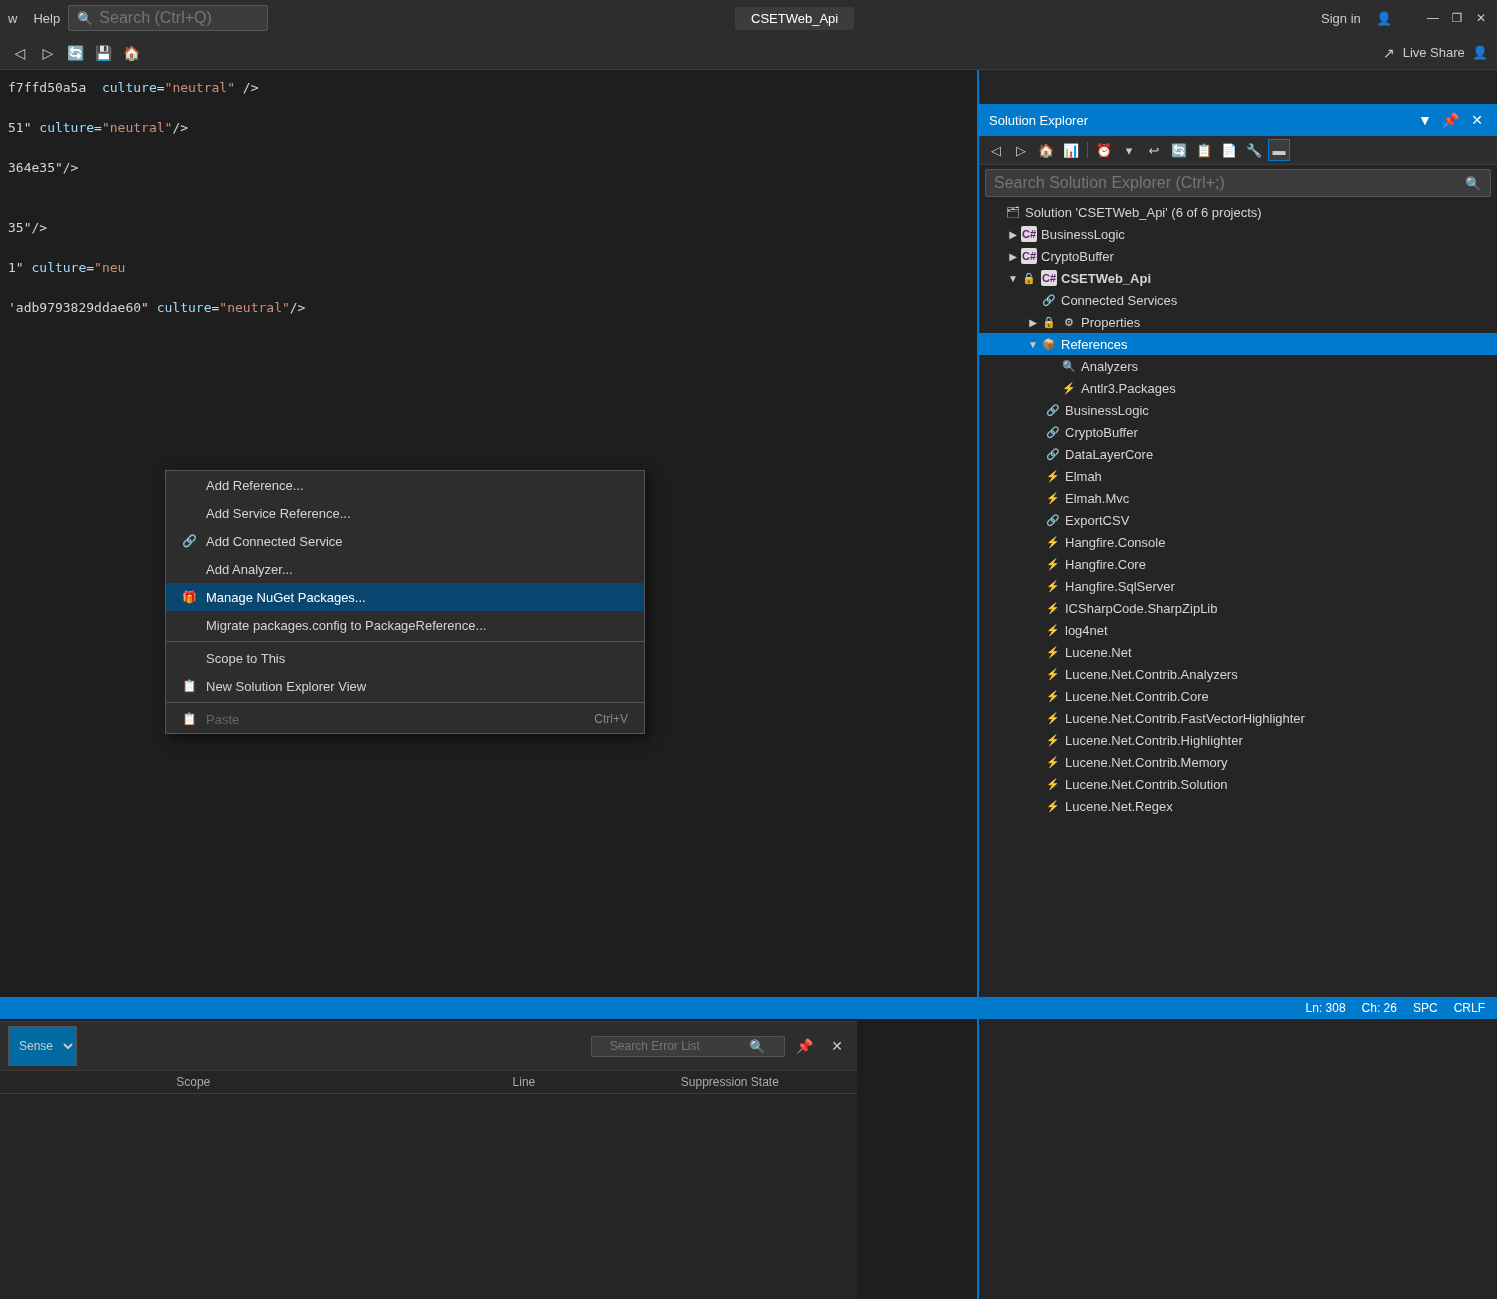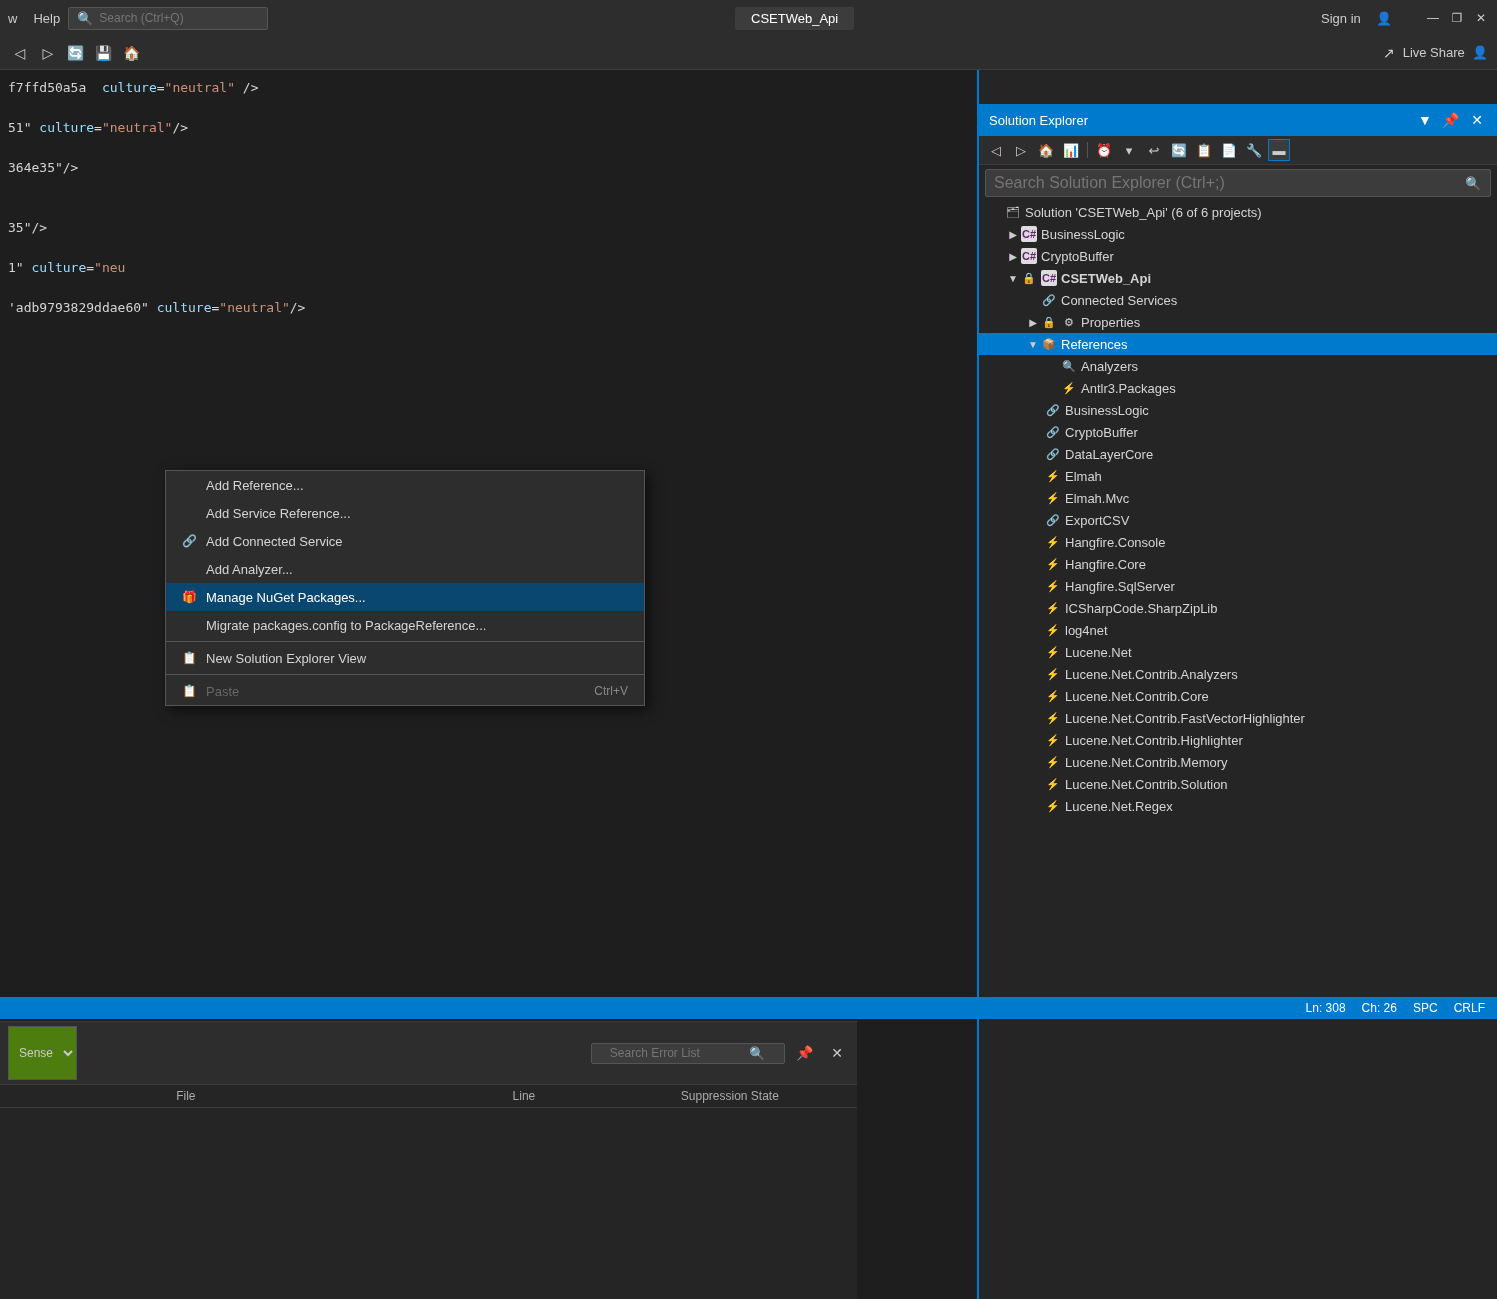--- a/index.html
+++ b/index.html
@@ -41,21 +41,21 @@
       width: 200px;
       display: flex;
       align-items: center;
       gap: 6px;
       border-radius: 2px;
     }
     .title-bar-search input {
       background: transparent;
       border: none;
       color: #aaa;
-      font-size: 12px;
+      font-size: 16px;
       outline: none;
       width: 150px;
     }
     .title-center {
       flex: 1;
       display: flex;
       justify-content: center;
       align-items: center;
       gap: 16px;
     }
@@ -406,25 +406,25 @@
     }
     .error-search input {
       background: transparent;
       border: none;
       color: #aaa;
       font-size: 12px;
       outline: none;
       width: 140px;
     }
     .error-dropdown {
-      background: #4d7c0f;
+      background: #0369a1;
       border: 1px solid #555;
       color: #ccc;
       font-size: 12px;
-      padding: 18px 6px;
+      padding: 11px 6px;
     }
     .error-table-header {
       display: flex;
       padding: 4px 8px;
       border-bottom: 1px solid #3c3c3c;
       font-size: 12px;
       color: #aaa;
     }
     .error-col { flex: 1; }
     .error-col-file { flex: 2; }
@@ -735,20 +735,24 @@
     <div class="ctx-item highlighted">
       <span class="ctx-icon">🎁</span>
       <span class="ctx-label">Manage NuGet Packages...</span>
     </div>
     <div class="ctx-item">
       <span class="ctx-icon"></span>
       <span class="ctx-label">Migrate packages.config to PackageReference...</span>
     </div>
     <div class="ctx-separator"></div>
     <div class="ctx-item">
+      <span class="ctx-icon"></span>
+      <span class="ctx-label">Scope to This</span>
+    </div>
+    <div class="ctx-item">
       <span class="ctx-icon">📋</span>
       <span class="ctx-label">New Solution Explorer View</span>
     </div>
     <div class="ctx-separator"></div>
     <div class="ctx-item disabled">
       <span class="ctx-icon">📋</span>
       <span class="ctx-label">Paste</span>
       <span class="ctx-shortcut">Ctrl+V</span>
     </div>
   </div>
@@ -773,17 +777,17 @@
       <div class="error-search">
         <input type="text" placeholder="Search Error List" style="">
         <span>🔍</span>
       </div>
       <div class="toolbar-btn">📌</div>
       <div class="toolbar-btn">✕</div>
     </div>
   </div>
   <div class="error-table-header">
     <span class="error-col"></span>
-    <span class="error-col-file">File</span>
+    <span class="error-col-file">Scope</span>
     <span class="error-col">Line</span>
     <span class="error-col">Suppression State</span>
   </div>
 </div>
 
 </body></html>

